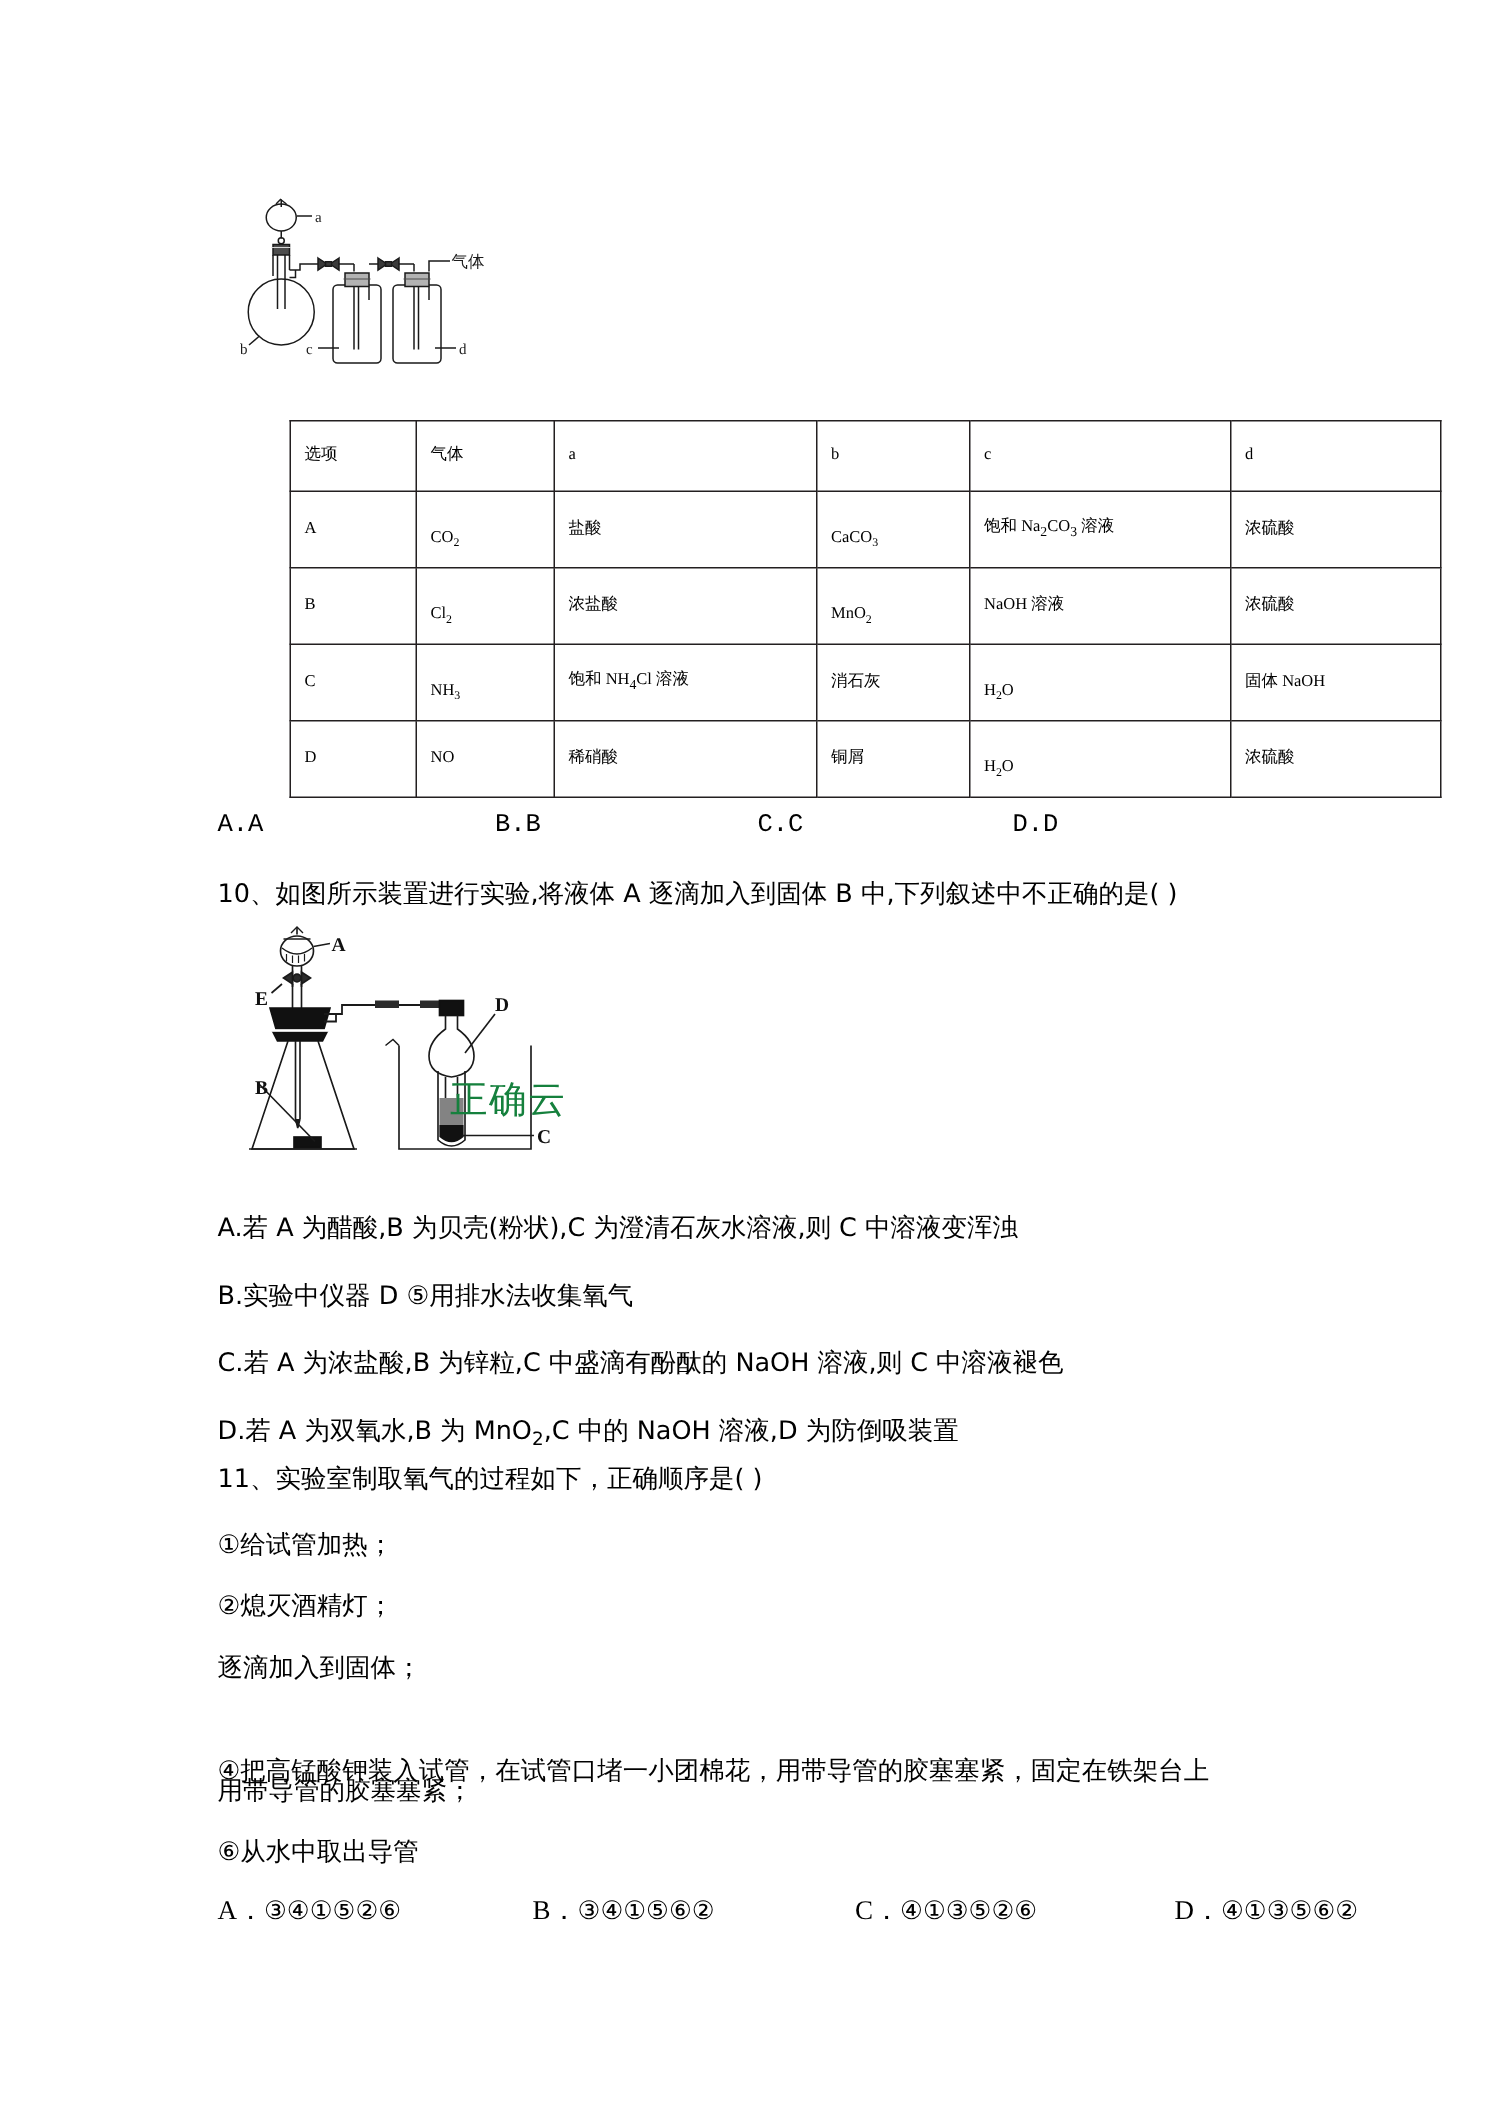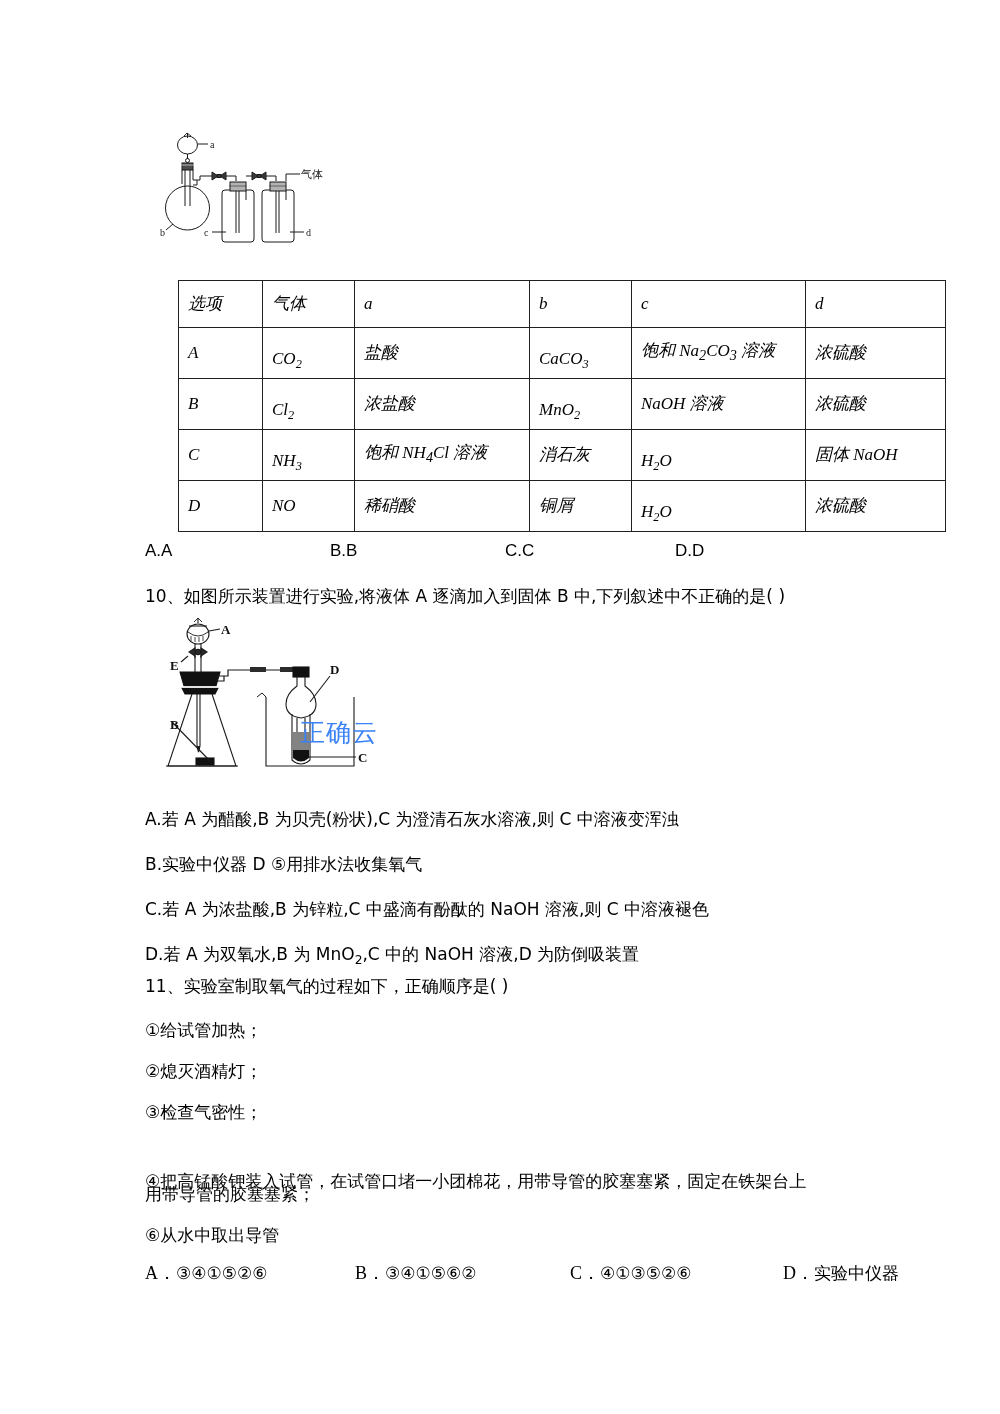--- a/index.html
+++ b/index.html
@@ -28,27 +28,26 @@
     left: 160px;
     top: 128px;
     width: 170px;
     height: 135px;
   }
   #figure-gas-apparatus svg { display: block; }
 
   
   #options-table {
     position: absolute;
-    left: 178px;
+    left: 193px;
     top: 280px;
     width: 659px;
     border-collapse: collapse;
     table-layout: fixed;
-    font-size: 17px;
-    font-style: italic;
+    font-size: 11px;
   }
   #options-table td {
     border: 1px solid #231f20;
     padding: 4px 8px 4px 9px;
     vertical-align: middle;
     line-height: 1.25;
     height: 42px;
     font-family: "Liberation Serif", serif;
   }
   #options-table tr.header-row td { height: 38px; }
@@ -67,21 +66,21 @@
   .txt {
     position: absolute;
     font-size: 17px;
     line-height: 1.3;
     white-space: nowrap;
     font-family: "DejaVu Sans", "Liberation Sans", sans-serif;
   }
   .txt sub { font-size: 0.72em; }
 
   #answers-row-q9 { left: 145px; top: 540px; }
-  #answers-row-q9 span.opt { position: absolute; font-family: Liberation Sans, sans-serif; }
+  #answers-row-q9 span.opt { position: absolute; font-family: Liberation Mono, monospace; }
   #answers-row-q9 .o1 { left: 0px; }
   #answers-row-q9 .o2 { left: 185px; }
   #answers-row-q9 .o3 { left: 360px; }
   #answers-row-q9 .o4 { left: 530px; }
 
   #question-10-stem { left: 145px; top: 585px; }
 
   
   #figure-dropping-apparatus {
     position: absolute;
@@ -90,21 +89,21 @@
     width: 230px;
     height: 175px;
   }
   #figure-dropping-apparatus svg { display: block; }
   #watermark-zhengqueyun {
     position: absolute;
     left: 300px;
     top: 716px;
     font-family: "DejaVu Sans", sans-serif;
     font-size: 25px;
-    color: #3b82f6;
+    color: #15803d;
     letter-spacing: 1px;
     white-space: nowrap;
   }
 
   #q10-a { left: 145px; top: 808px; }
   #q10-b { left: 145px; top: 853px; }
   #q10-c { left: 145px; top: 898px; }
   #q10-d { left: 145px; top: 943px; }
 
   #question-11-stem { left: 145px; top: 975px; }
@@ -329,25 +328,25 @@
   <div id="watermark-zhengqueyun">正确云</div>
 
   <div class="txt" id="q10-a">A.若 A 为醋酸,B 为贝壳(粉状),C 为澄清石灰水溶液,则 C 中溶液变浑浊</div>
   <div class="txt" id="q10-b">B.实验中仪器 D ⑤用排水法收集氧气</div>
   <div class="txt" id="q10-c">C.若 A 为浓盐酸,B 为锌粒,C 中盛滴有酚酞的 NaOH 溶液,则 C 中溶液褪色</div>
   <div class="txt" id="q10-d">D.若 A 为双氧水,B 为 MnO<sub>2</sub>,C 中的 NaOH 溶液,D 为防倒吸装置</div>
 
   <div class="txt" id="question-11-stem">11、实验室制取氧气的过程如下，正确顺序是(    )</div>
   <div class="txt" id="q11-s1">①给试管加热；</div>
   <div class="txt" id="q11-s2">②熄灭酒精灯；</div>
-  <div class="txt" id="q11-s3">③检查气密性；</div>
+  <div class="txt" id="q11-s3">逐滴加入到固体；</div>
   <div class="txt" id="q11-s4">④把高锰酸钾装入试管，在试管口堵一小团棉花，用带导管的胶塞塞紧，固定在铁架台上</div>
   <div class="txt" id="q11-s5">用带导管的胶塞塞紧；</div>
   <div class="txt" id="q11-s6">⑥从水中取出导管</div>
 
   <div id="answers-row-q11" class="txt">
     <span class="opt p1"><span>A．</span><span class="circ">③④①⑤②⑥</span></span>
     <span class="opt p2"><span>B．</span><span class="circ">③④①⑤⑥②</span></span>
     <span class="opt p3"><span>C．</span><span class="circ">④①③⑤②⑥</span></span>
-    <span class="opt p4"><span>D．</span><span class="circ">实验中仪器</span></span>
+    <span class="opt p4"><span>D．</span><span class="circ">④①③⑤⑥②</span></span>
   </div>
 
 </div>
 
 </body></html>

